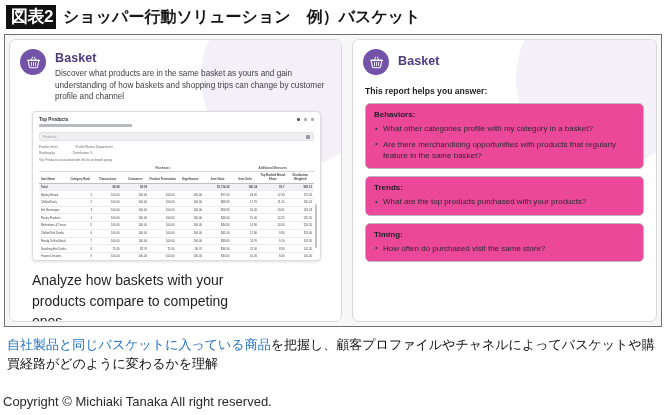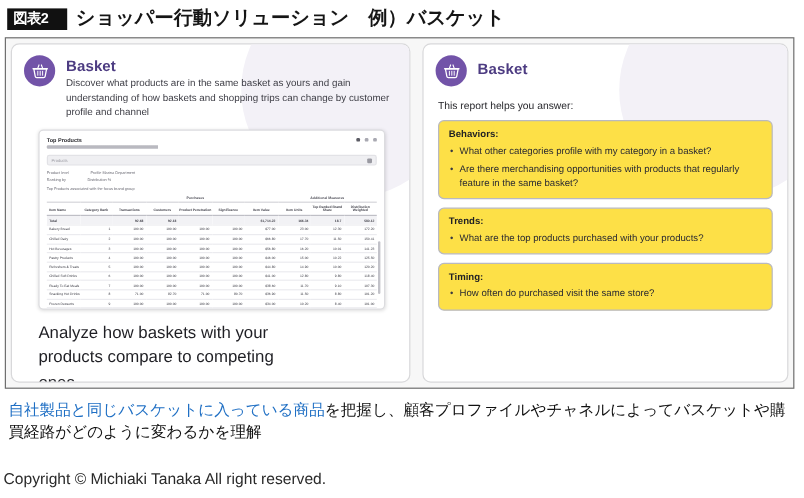--- a/index.html
+++ b/index.html
@@ -11,22 +11,22 @@
   }
 
   
   .title-row {
     display: flex; align-items: center;
     padding: 5px 0 4px 6px;
     gap: 7px;
   }
   .title-badge {
     background: #111111; color: #ffffff;
-    font-size: 12px; font-weight: bold;
-    padding: 1px 16px 2px 5px;
+    font-size: 17px; font-weight: bold;
+    padding: 1px 3px 2px 5px;
     letter-spacing: -0.5px;
     line-height: 1.25;
   }
   .title-text {
     font-size: 16px; font-weight: bold; color: #151515;
     letter-spacing: 0px; white-space: nowrap; font-family: Liberation Mono, monospace;
   }
 
   
   .slide-frame {
@@ -155,29 +155,29 @@
     position: relative; z-index: 1;
     font-size: 14px; font-weight: normal; color: #1f1f24;
     line-height: 1.45;
     margin: 9px 22px 0 22px;
     max-width: 230px;
   }
 
   
   .right-lead {
     position: relative; z-index: 1;
-    font-size: 8.6px; font-weight: normal; color: #1f1f24;
+    font-size: 8.6px; font-weight: bold; color: #1f1f24;
     margin: 11px 12px 0 12px;
   }
   .qbox {
     position: relative; z-index: 1;
     border: 1px solid #b9b9bf; border-radius: 5px;
     margin: 7px 12px 0 12px;
     padding: 6px 8px 7px 8px;
-    background: #fde047;
+    background: #ec4899;
   }
   .qbox h4 { font-size: 8px; color: #1f1f24; font-weight: bold; margin-bottom: 4px; }
   .qbox ul { list-style: none; }
   .qbox li {
     font-size: 8px; color: #2a2a31; line-height: 1.42;
     padding-left: 9px; position: relative; margin-bottom: 4px;
   }
   .qbox li:last-child { margin-bottom: 0; }
   .qbox li::before {
     content: "\2022"; position: absolute; left: 1px; top: -0.5px;

